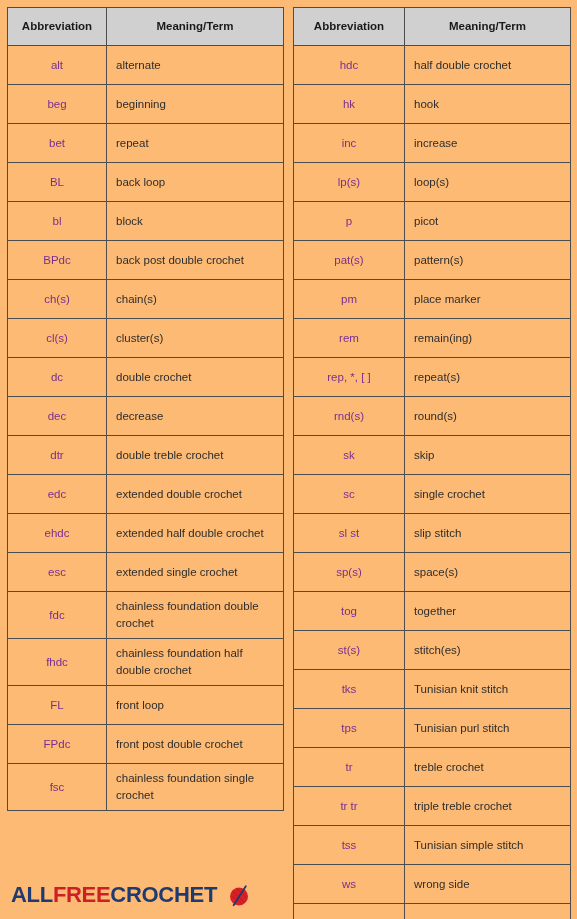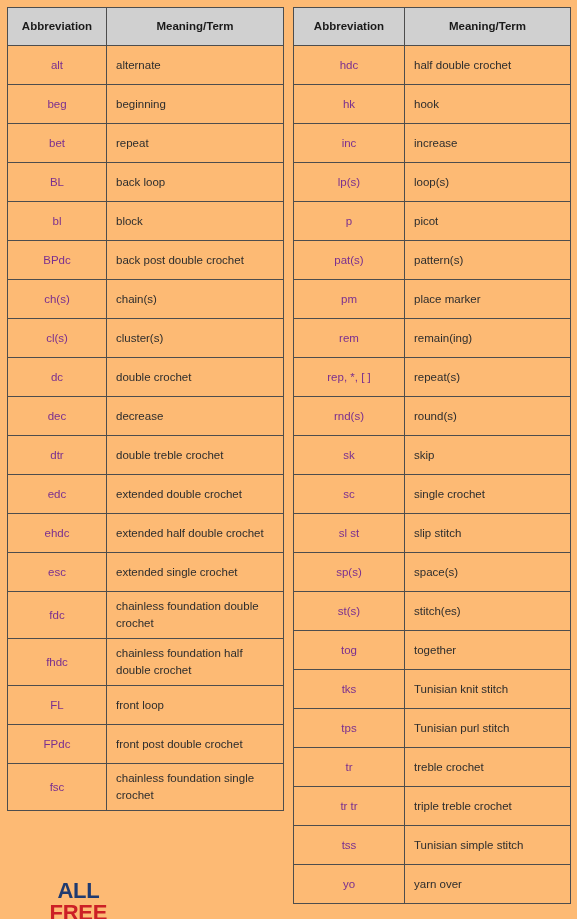--- a/index.html
+++ b/index.html
@@ -90,24 +90,24 @@
   }
 
   .table-col.left table.abbr-table col.c-abbr { width: 99px; }
   .table-col.left table.abbr-table col.c-term { width: 177px; }
   .table-col.right table.abbr-table col.c-abbr { width: 111px; }
   .table-col.right table.abbr-table col.c-term { width: 166px; }
 
   
   .logo {
     position: absolute;
-    left: 25px;
+    left: 11px;
     top: 880px;
     display: flex;
-    flex-direction: column;
+    flex-direction: row;
     align-items: center;
     height: 30px;
   }
   .logo-text {
     font-family: "Liberation Sans", sans-serif;
     font-size: 22px;
     font-weight: bold;
     letter-spacing: -0.3px;
     line-height: 22px;
     white-space: pre;
@@ -287,46 +287,50 @@
             </tr>
             <tr>
               <td class="abbr">sl st</td>
               <td class="term">slip stitch</td>
             </tr>
             <tr>
               <td class="abbr">sp(s)</td>
               <td class="term">space(s)</td>
             </tr>
             <tr>
+              <td class="abbr">tog</td>
+              <td class="term">together</td>
+            </tr>
+            <tr>
               <td class="abbr">st(s)</td>
               <td class="term">stitch(es)</td>
             </tr>
             <tr>
-              <td class="abbr">tog</td>
-              <td class="term">together</td>
-            </tr>
-            <tr>
               <td class="abbr">tks</td>
               <td class="term">Tunisian knit stitch</td>
             </tr>
             <tr>
               <td class="abbr">tps</td>
               <td class="term">Tunisian purl stitch</td>
             </tr>
             <tr>
               <td class="abbr">tr</td>
               <td class="term">treble crochet</td>
             </tr>
             <tr>
               <td class="abbr">tr tr</td>
               <td class="term">triple treble crochet</td>
             </tr>
             <tr>
               <td class="abbr">tss</td>
               <td class="term">Tunisian simple stitch</td>
+            </tr>
+            <tr>
+              <td class="abbr">ws</td>
+              <td class="term">wrong side</td>
             </tr>
             <tr>
               <td class="abbr">yo</td>
               <td class="term">yarn over</td>
             </tr>
           </tbody>
       </table>
     </div>
 
   </div>

